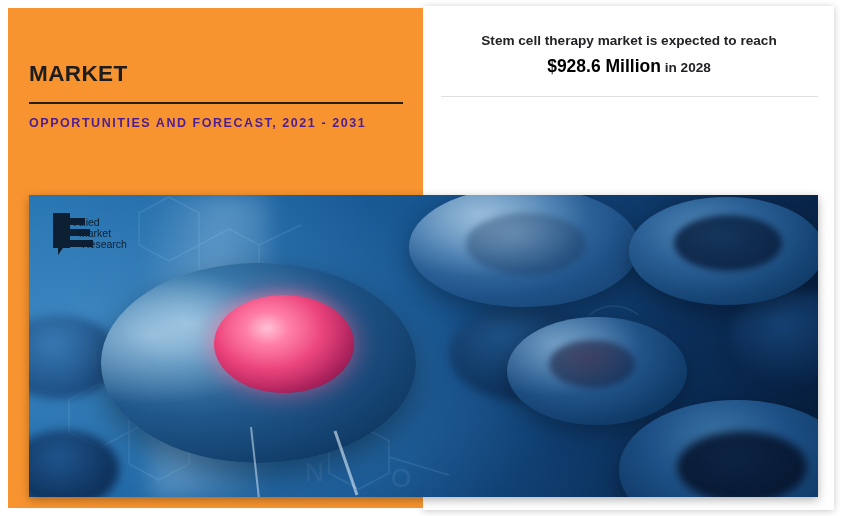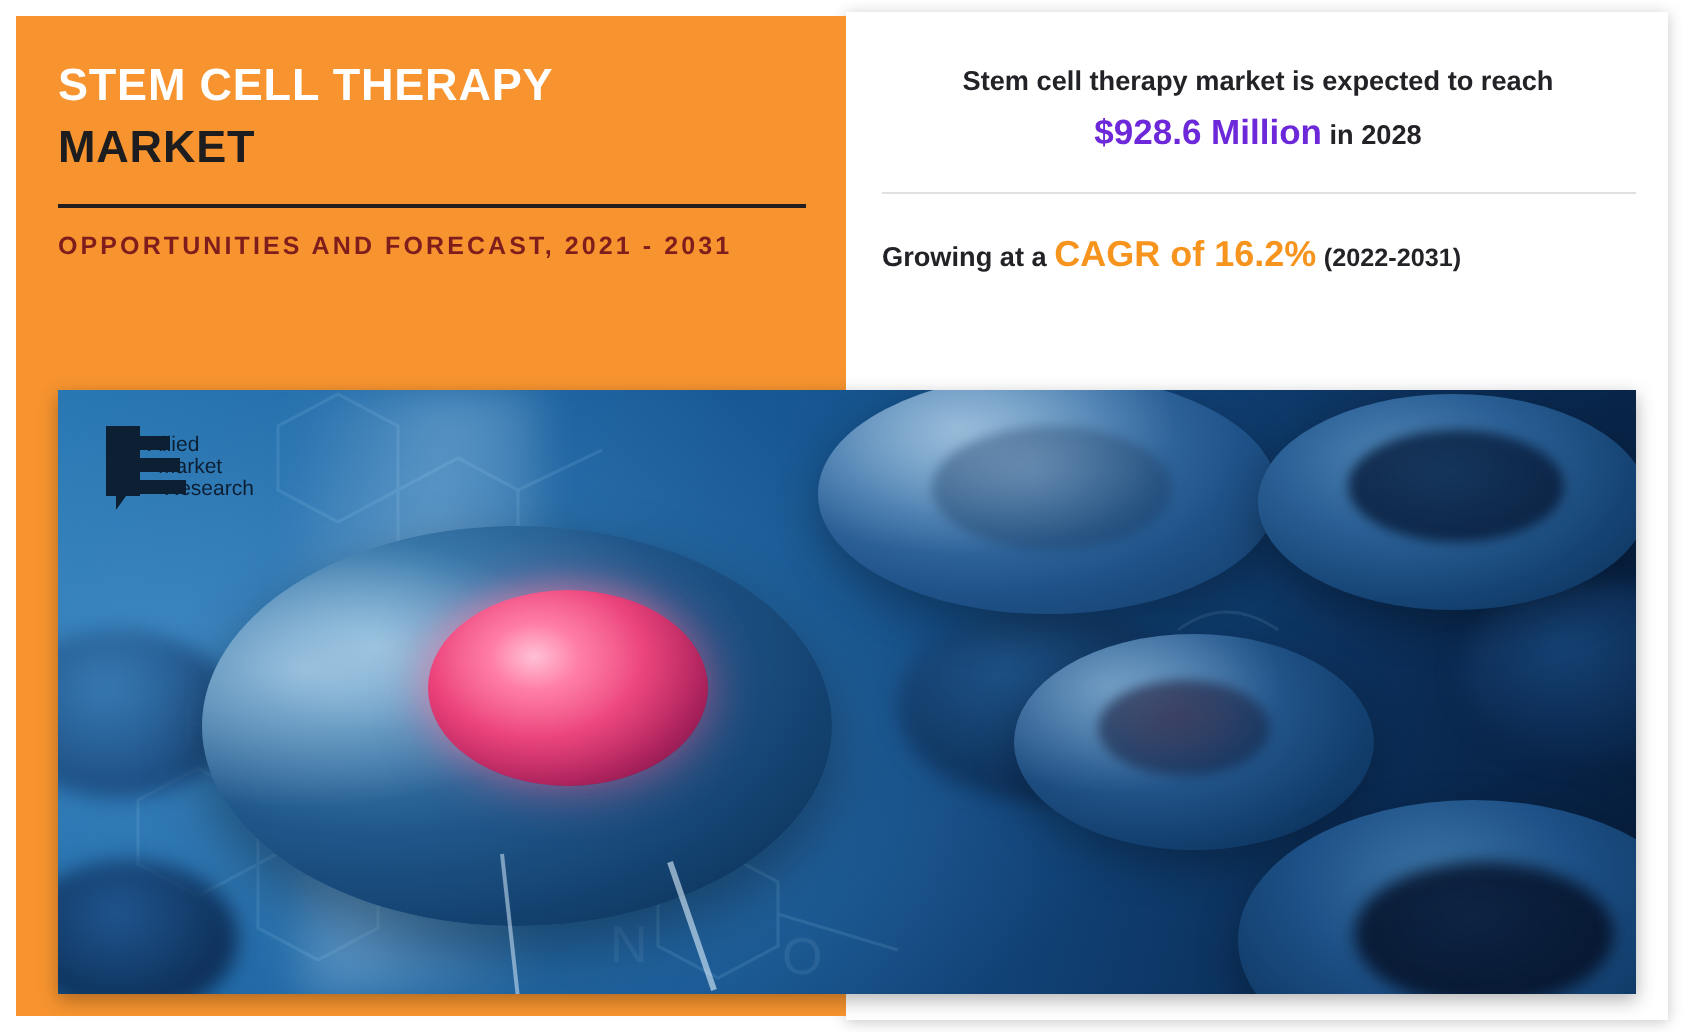--- a/index.html
+++ b/index.html
@@ -64,21 +64,21 @@
     width: 374px;
     height: 2px;
     background: #231f20;
   }
   .subtitle {
     margin-top: 10px;
     font-size: 12.5px;
     font-weight: bold;
     letter-spacing: 1.55px;
     line-height: 1.55;
-    color: #7f1d1d;
+    color: #4c1d95;
   }
 
   
   .hero-image {
     position: absolute;
     left: 29px;
     top: 195px;
     width: 789px;
     height: 302px;
     z-index: 3;
@@ -135,21 +135,21 @@
     text-align: center;
   }
   .stat-line {
     font-size: 13.6px;
     font-weight: bold;
     color: #222227;
     line-height: 1.62;
     margin: 0;
   }
   .value-accent {
-    color: #6d28d9;
+    color: #000000;
     font-size: 17.5px;
     font-weight: bold;
   }
   .divider {
     position: absolute;
     left: 18px;
     top: 90px;
     width: 377px;
     height: 1px;
     background: #dfe0e2;
@@ -189,34 +189,27 @@
     <div class="stat-block">
       <p class="stat-line">
         <span>Stem cell therapy market is expected to reach</span><br>
         <span class="value-accent">$928.6 Million</span>
         <span>in 2028</span>
       </p>
     </div>
 
     <div class="divider"></div>
 
-    <div class="cagr-block">
-      <p class="cagr-line">
-        <span>Growing at a</span>
-        <span class="cagr-accent">CAGR of 16.2%</span>
-        <span class="cagr-years">(2022-2031)</span>
-      </p>
-    </div>
 
   </div>
 
   <div class="orange-panel">
     <div class="title-block">
       <h1 class="market-title">
-        <span>STEM CELL THERAPY</span><br>
+        <br>
         <span class="dark-word">MARKET</span>
       </h1>
       <div class="title-rule"></div>
       <div class="subtitle">OPPORTUNITIES AND FORECAST, 2021 - 2031</div>
     </div>
   </div>
 
   <div class="hero-image">
 
     <svg class="hex-overlay" viewBox="0 0 789 302" preserveAspectRatio="none">

